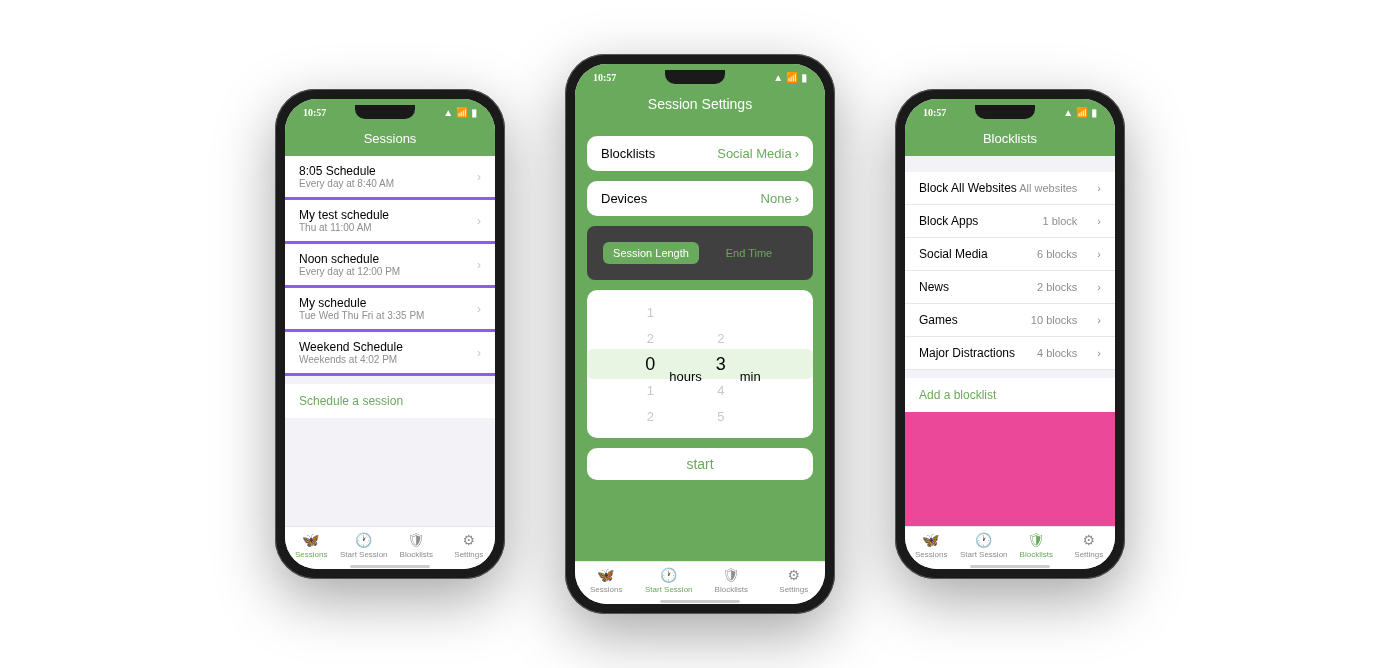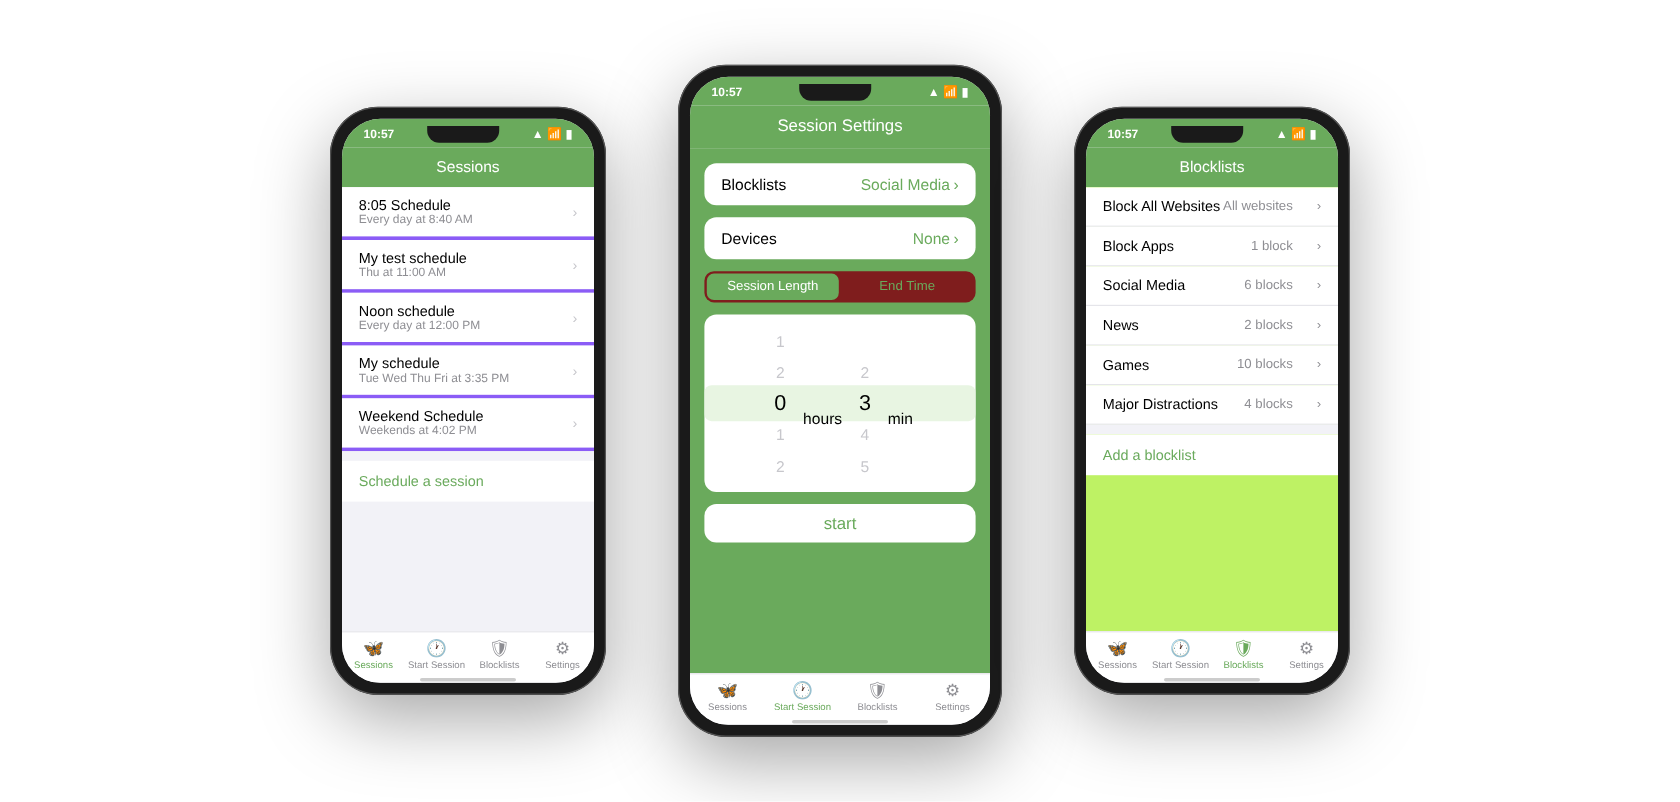--- a/index.html
+++ b/index.html
@@ -56,20 +56,21 @@
     
     .status-bar {
       background: #6aaa5c;
       display: flex;
       align-items: center;
       justify-content: space-between;
       padding: 6px 18px 4px;
       font-size: 10px;
       color: white;
       font-weight: 600;
+      font-family: Liberation Serif, serif;
     }
 
     .status-icons {
       display: flex;
       align-items: center;
       gap: 3px;
     }
 
     .notch {
       width: 60px;
@@ -196,23 +197,23 @@
 
     .settings-row-value {
       color: #6aaa5c;
       font-size: 13px;
       display: flex;
       align-items: center;
       gap: 3px;
     }
 
     .segment-control {
-      background: #7f1d1d;
+      background: #404040;
       border-radius: 8px;
-      padding: 2px;
+      padding: 16px;
       display: flex;
       gap: 2px;
     }
 
     .segment-btn {
       flex: 1;
       text-align: center;
       padding: 5px 8px;
       border-radius: 6px;
       font-size: 11px;
@@ -293,22 +294,23 @@
       padding: 8px;
       text-align: center;
       color: #6aaa5c;
       font-size: 14px;
       font-weight: 400;
     }
 
     
     .blocklist-content {
       flex: 1;
-      background: #bef264;
+      background: #ec4899;
       overflow: hidden;
+      margin-top: 16px;
     }
 
     .blocklist-item {
       background: white;
       padding: 9px 14px;
       border-bottom: 1px solid #e5e5ea;
       display: flex;
       align-items: center;
       justify-content: space-between;
     }

